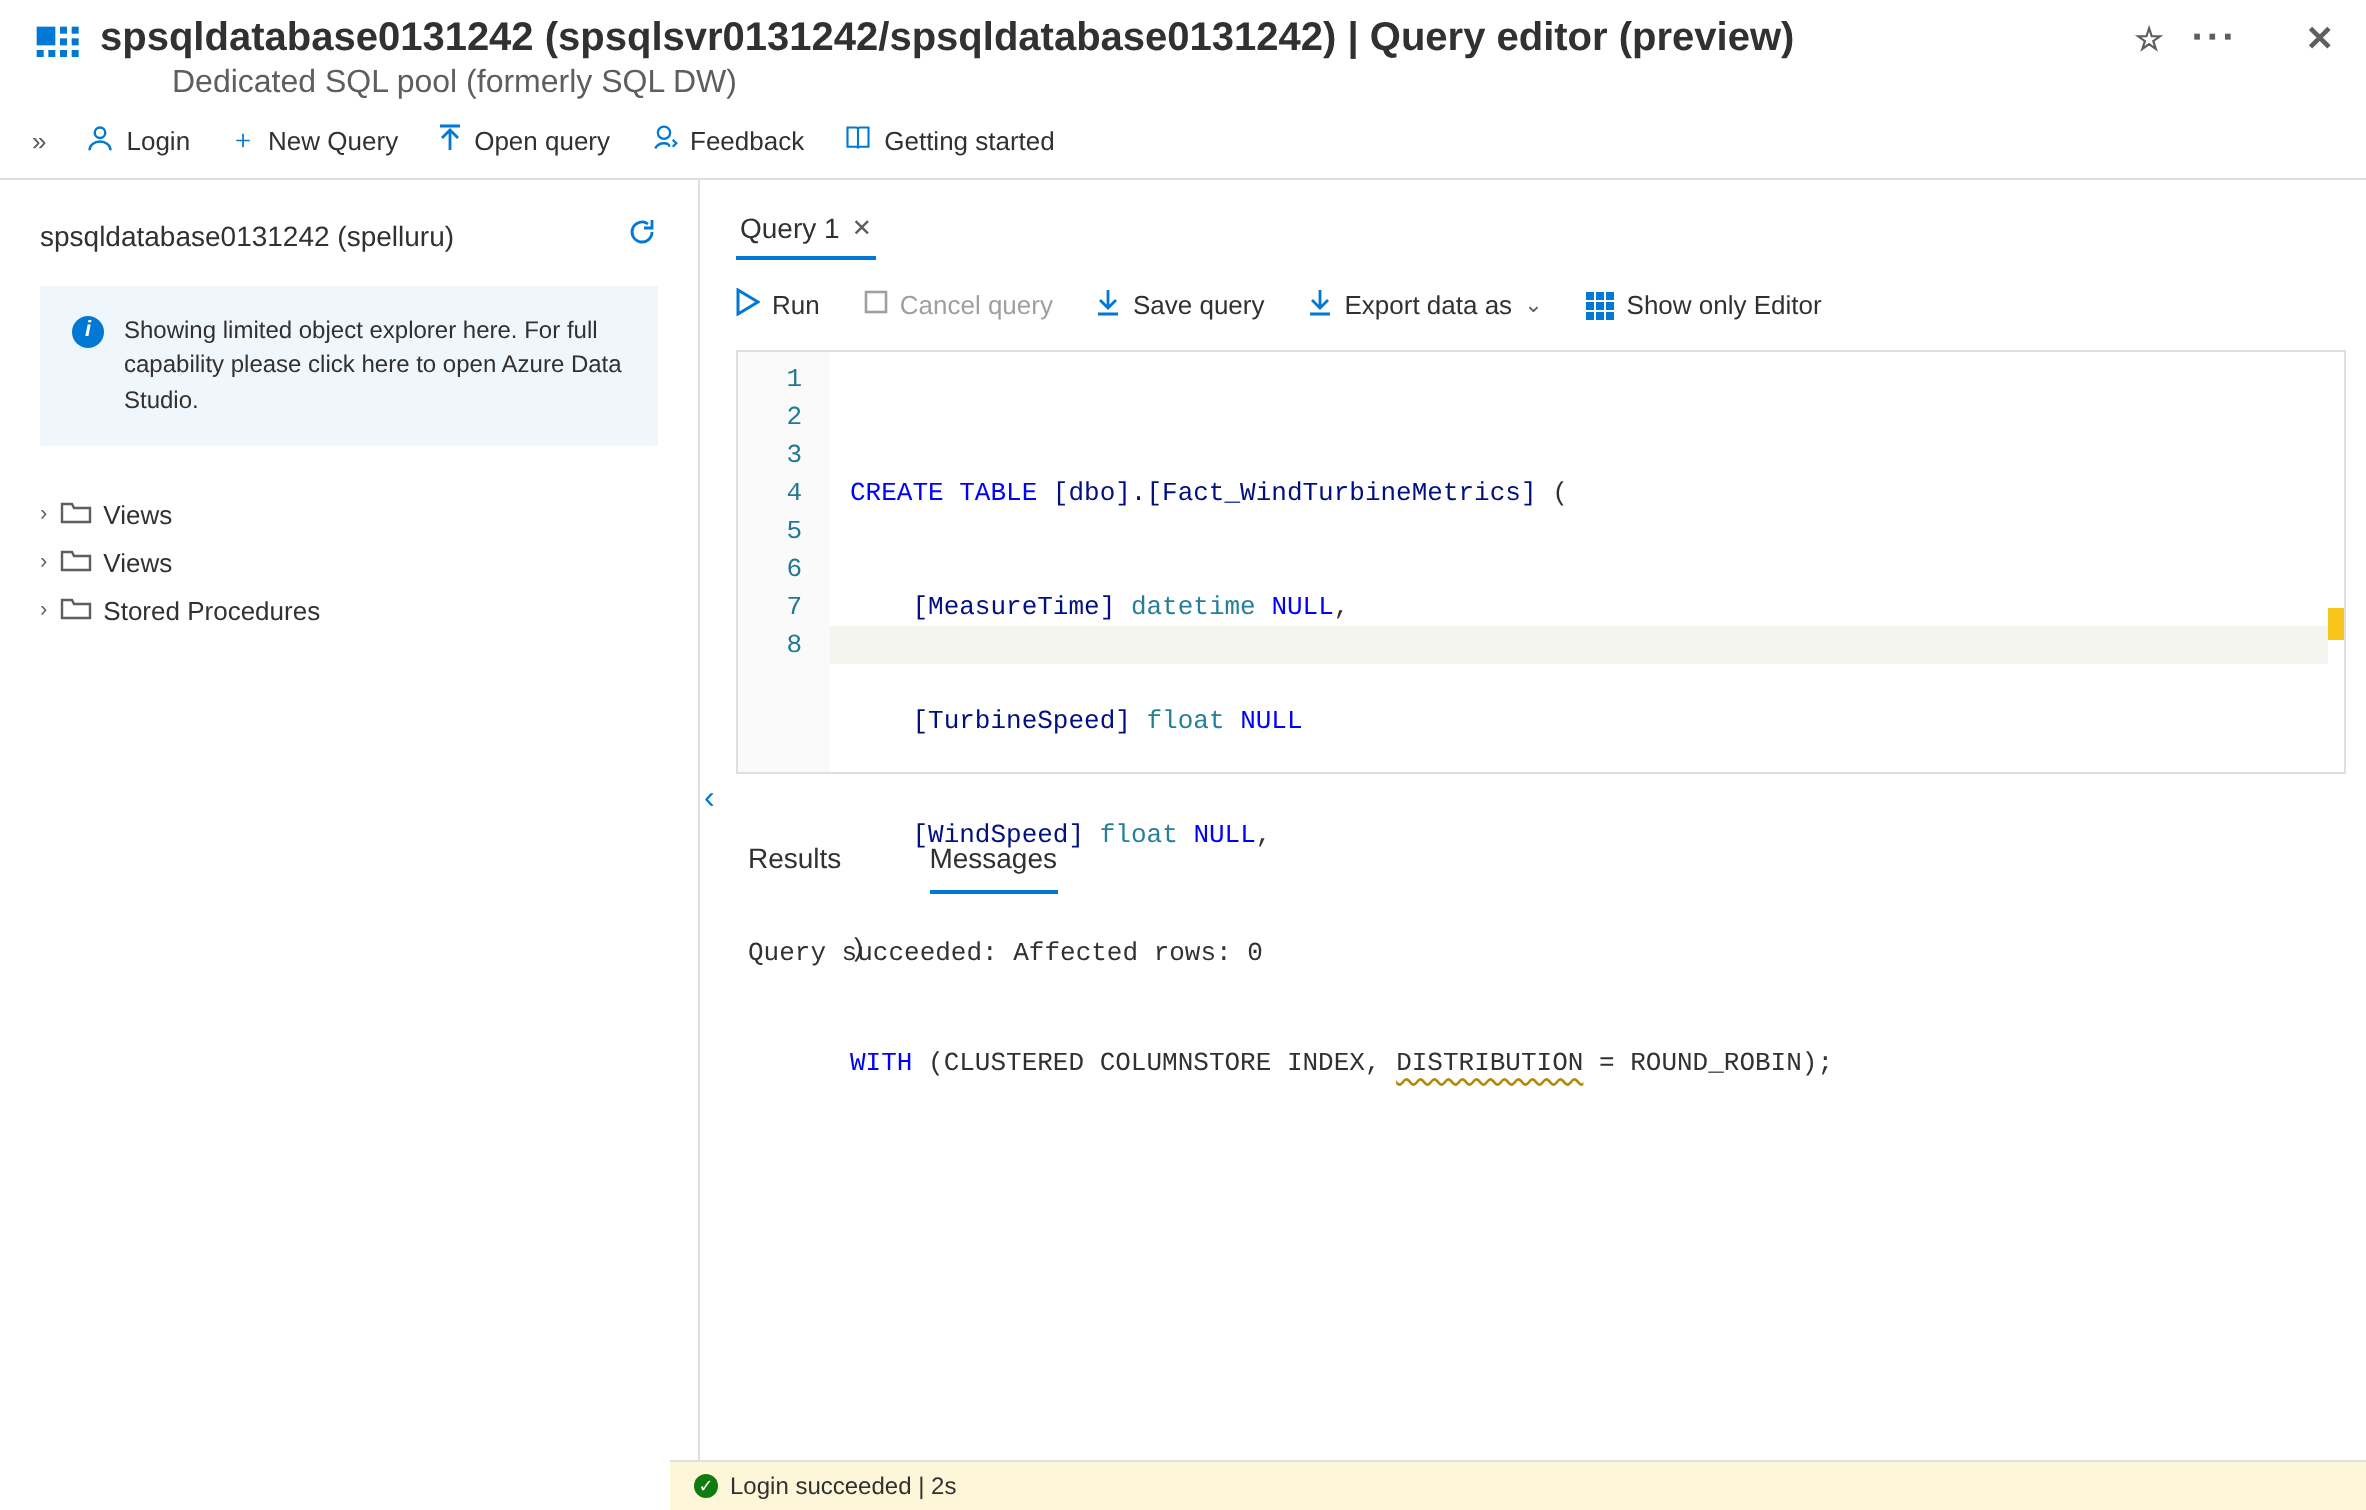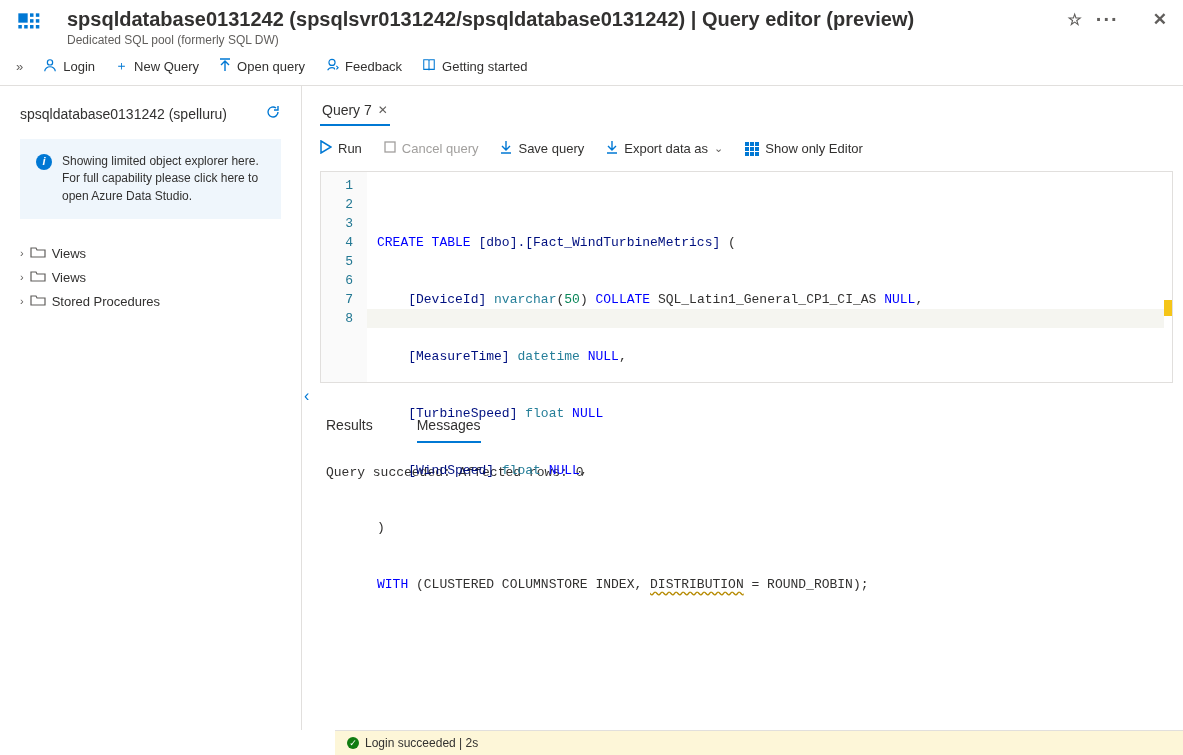--- a/index.html
+++ b/index.html
@@ -13,41 +13,42 @@
       overflow: hidden;
       display: flex;
       flex-direction: column;
     }
 
     
     .header {
       display: flex;
       align-items: flex-start;
       padding: 8px 16px 0 16px;
-      gap: 23px;
+      gap: 6px;
     }
     .header-icon {
       width: 28px;
       height: 28px;
       margin-top: 3px;
     }
     .header-title-block { flex: 1; }
     .header-title {
       font-size: 20px;
       font-weight: 600;
       color: #323130;
       display: flex;
       align-items: center;
       gap: 12px;
     }
     .header-actions { display:flex; gap:14px; align-items:center; margin-left:auto; color:#605e5c;}
     .header-subtitle {
-      font-size: 12px;
+      font-size: 16px;
       color: #605e5c;
       margin-top: 2px;
+      margin-left: 36px;
     }
 
     
     .toolbar {
       display: flex;
       align-items: center;
       gap: 20px;
       padding: 10px 16px;
       border-bottom: 1px solid #e1dfdd;
     }
@@ -61,21 +62,21 @@
     .toolbar-item .ti-icon { color: #0078d4; }
     .expand-chevrons { color:#605e5c; font-size:13px; cursor:pointer;}
 
     
     .main {
       flex: 1;
       display: flex;
       min-height: 0;
     }
     .sidebar {
-      width: 302px;
+      width: 350px;
       border-right: 1px solid #e1dfdd;
       display: flex;
       flex-direction: column;
       padding: 18px 20px;
       gap: 16px;
     }
     .sidebar-title-row {
       display:flex; justify-content:space-between; align-items:center;
     }
     .sidebar-title { font-size:14px; color:#323130;}
@@ -324,21 +325,21 @@
               <path d="M1 3h5l1 2h8v7H1z" fill="none" stroke="#605e5c" stroke-width="1.2"></path>
             </svg></span>
         <span>Stored Procedures</span>
       </div>
     </div>
   </div>
 
   <div class="content">
     <div class="tabs">
       <div class="tab">
-        <span>Query 7</span>
+        <span>Query 1</span>
         <span class="tab-close">✕</span>
       </div>
     </div>
 
     <div class="query-bar">
       <div class="qb-item">
         <span class="qi-icon">
           <svg width="12" height="14" viewBox="0 0 12 14">
               <path d="M1 1l10 6-10 6z" fill="none" stroke="#0078d4" stroke-width="1.5"></path>
             </svg>
@@ -393,21 +394,20 @@
         <div>3</div>
         <div>4</div>
         <div>5</div>
         <div>6</div>
         <div>7</div>
         <div>8</div>
       </div>
       <div class="code">
         <div class="highlight-line"></div>
         <div class="line"><span class="kw">CREATE TABLE </span><span class="ident">[dbo].[Fact_WindTurbineMetrics]</span><span class="plain"> (</span></div>
-        <div class="line"><span>    </span><span class="ident">[DeviceId]</span><span> </span><span class="type">nvarchar</span><span class="plain">(</span><span class="lit">50</span><span class="plain">) </span><span class="kw">COLLATE</span><span class="plain"> SQL_Latin1_General_CP1_CI_AS </span><span class="null">NULL</span><span class="plain">,</span></div>
         <div class="line"><span>    </span><span class="ident">[MeasureTime]</span><span> </span><span class="type">datetime</span><span> </span><span class="null">NULL</span><span class="plain">,</span></div>
         <div class="line"><span>    </span><span class="ident">[TurbineSpeed]</span><span> </span><span class="type">float</span><span> </span><span class="null">NULL</span></div>
         <div class="line"><span>    </span><span class="ident">[WindSpeed]</span><span> </span><span class="type">float</span><span> </span><span class="null">NULL</span><span class="plain">,</span></div>
         <div class="line"><span class="plain">)</span></div>
         <div class="line"><span class="kw">WITH</span><span class="plain"> (CLUSTERED COLUMNSTORE INDEX, </span><span class="plain squiggle">DISTRIBUTION</span><span class="plain"> = ROUND_ROBIN);</span></div>
         <div class="minimap-marker"></div>
       </div>
     </div>
 
     <div class="collapse-chevron">‹</div>

